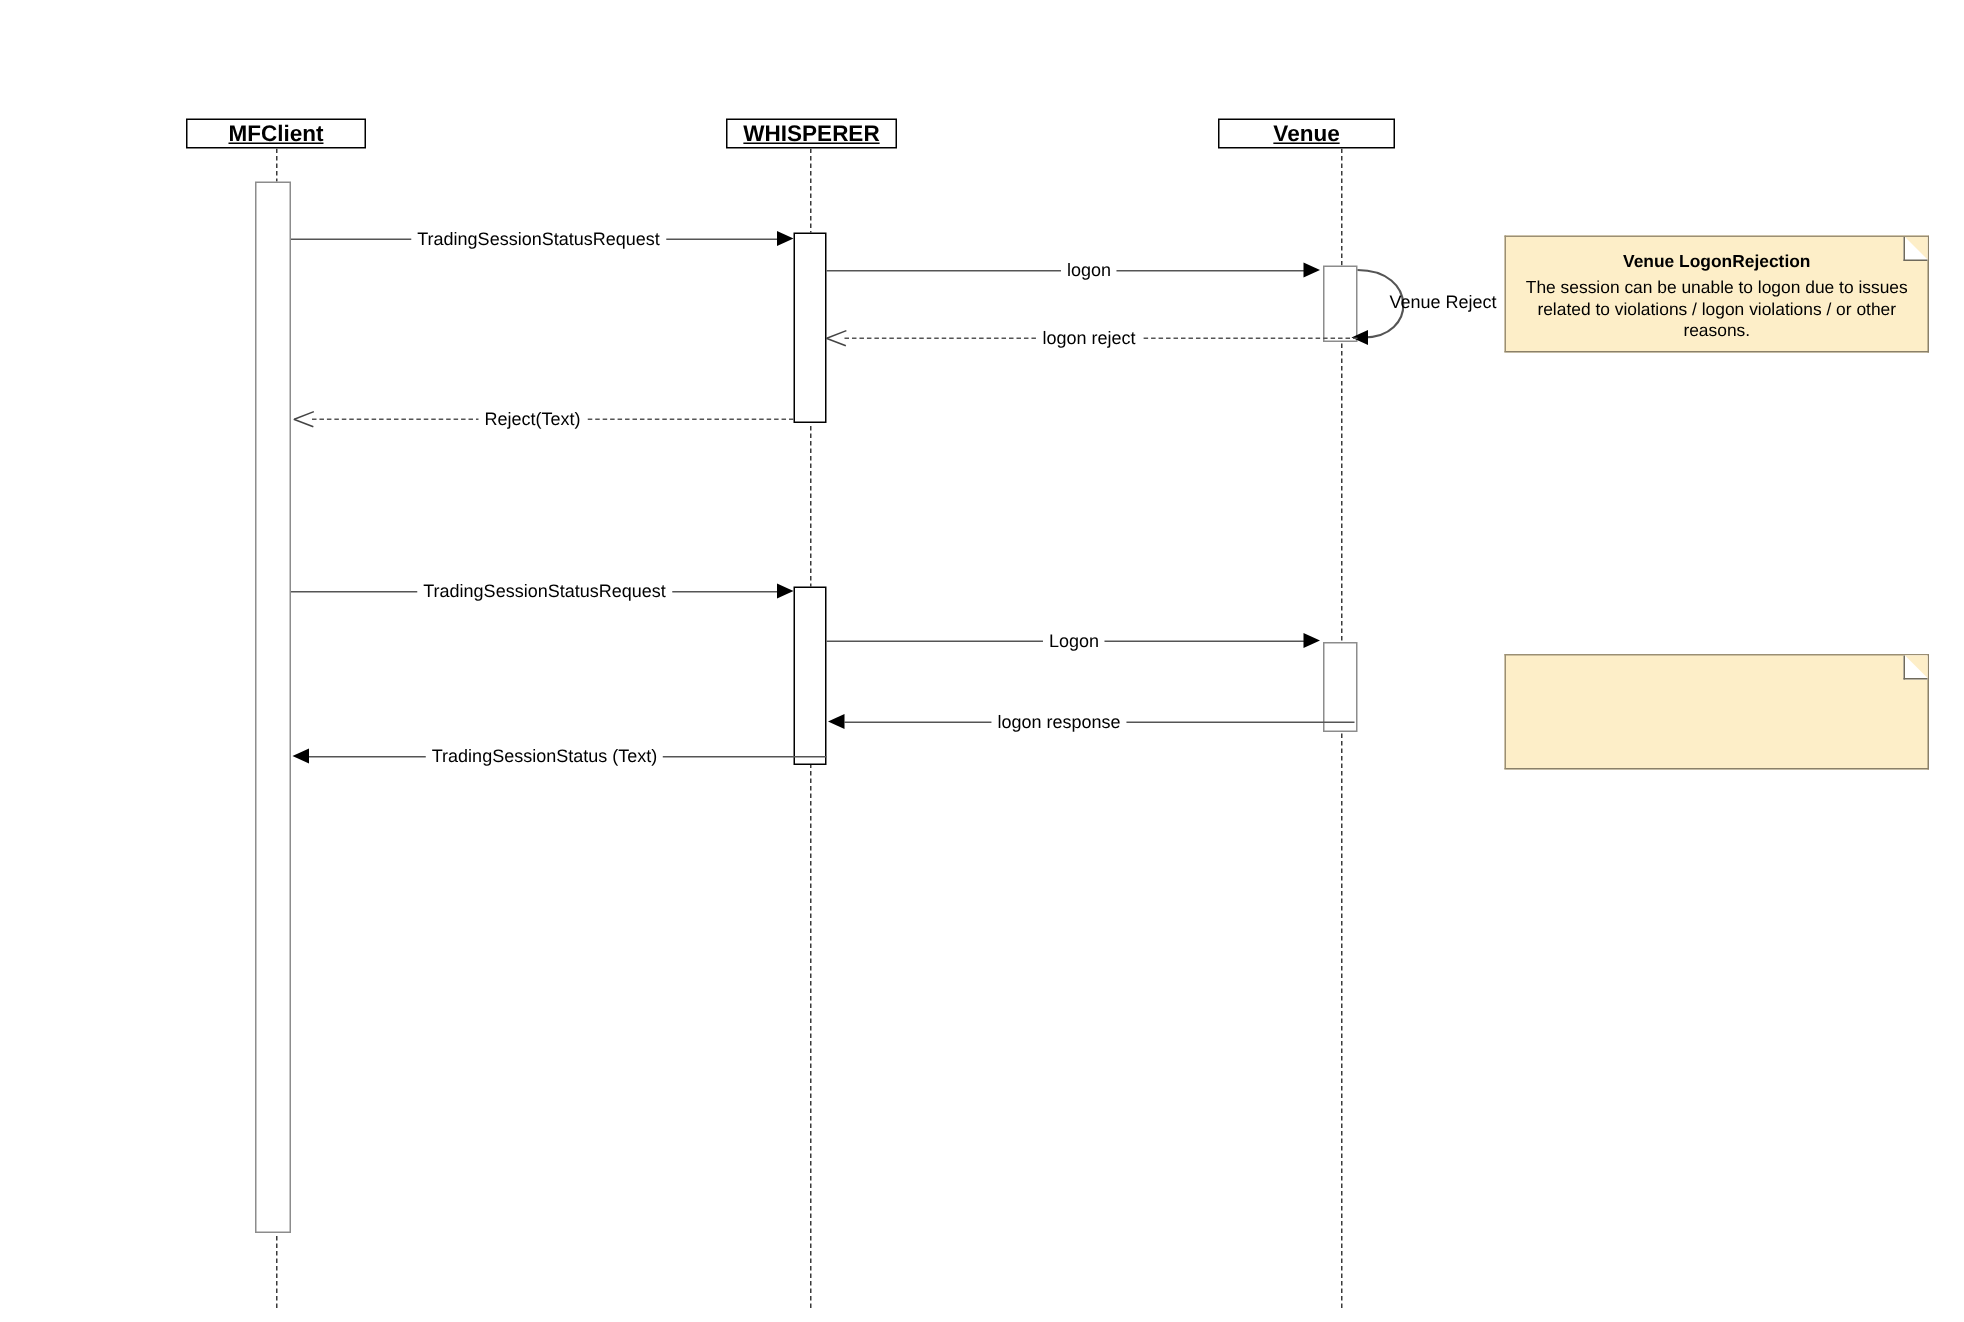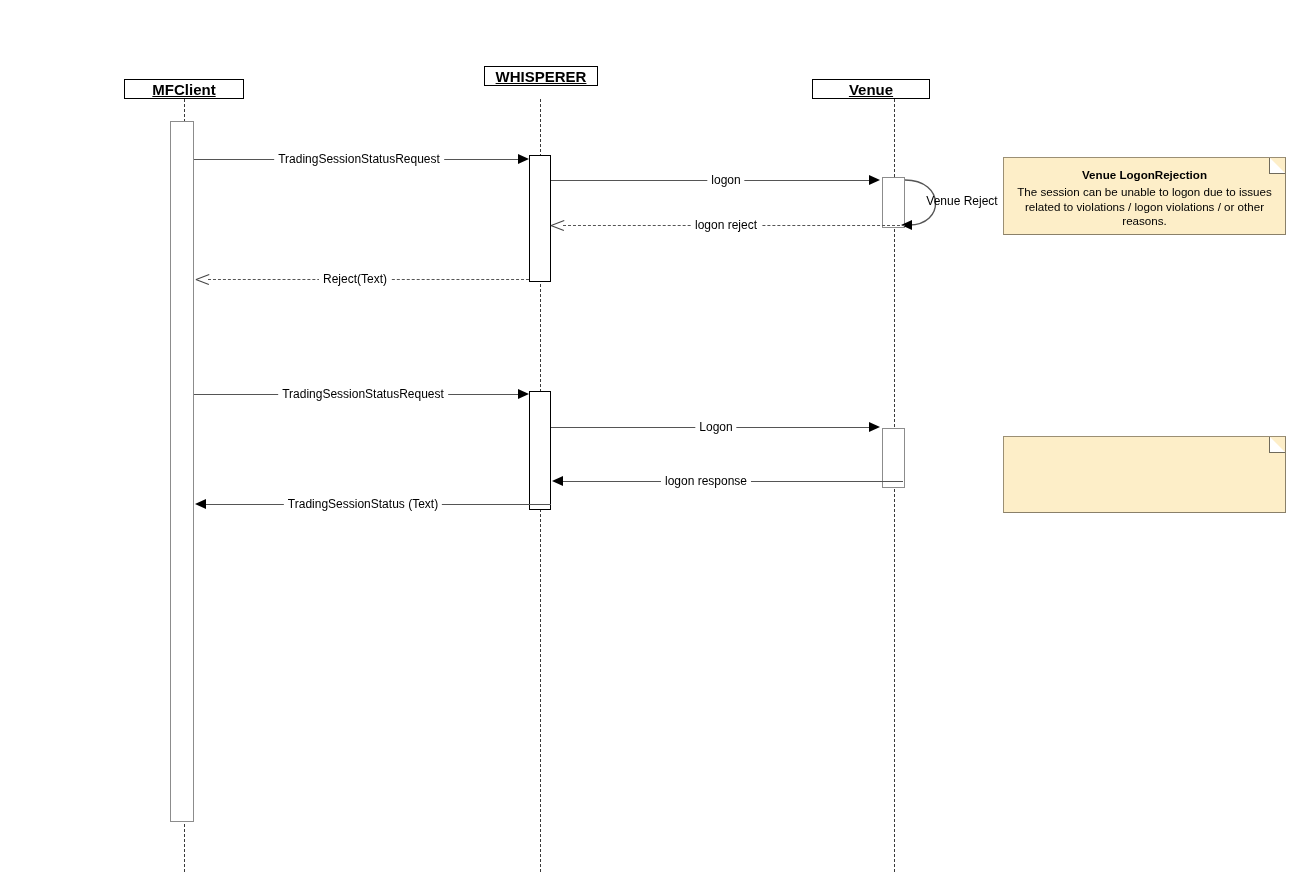--- a/index.html
+++ b/index.html
@@ -68,21 +68,21 @@
 
 <div id="canvas">
 
   <div class="lifeline" style="left:184px;top:99px;height:773px;"></div>
   <div class="lifeline" style="left:540px;top:99px;height:773px;"></div>
   <div class="lifeline" style="left:894px;top:99px;height:773px;"></div>
 
   <div class="head" style="left:124px;top:79px;width:120px;">
     <span class="hlabel">MFClient</span>
   </div>
-  <div class="head" style="left:484px;top:66px;width:114px;">
+  <div class="head" style="left:484px;top:79px;width:114px;">
     <span class="hlabel">WHISPERER</span>
   </div>
   <div class="head" style="left:812px;top:79px;width:118px;">
     <span class="hlabel">Venue</span>
   </div>
 
   <div class="activation act-gray" style="left:170px;top:121px;width:24px;height:701px;"></div>
 
   <div class="activation act-black" style="left:529px;top:155px;width:22px;height:127px;"></div>
 

